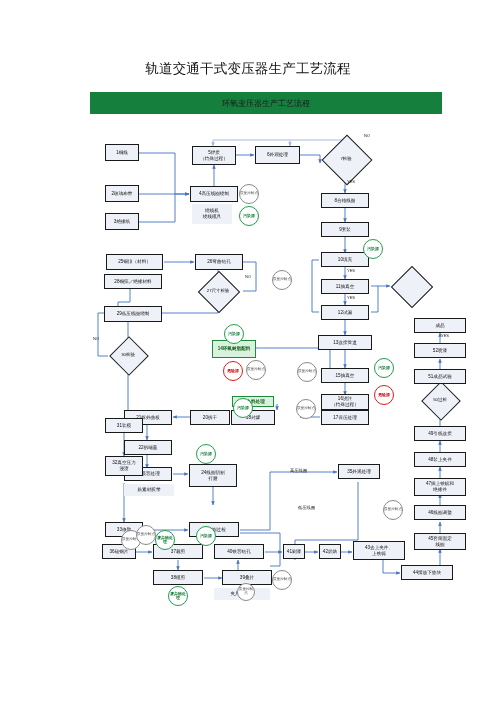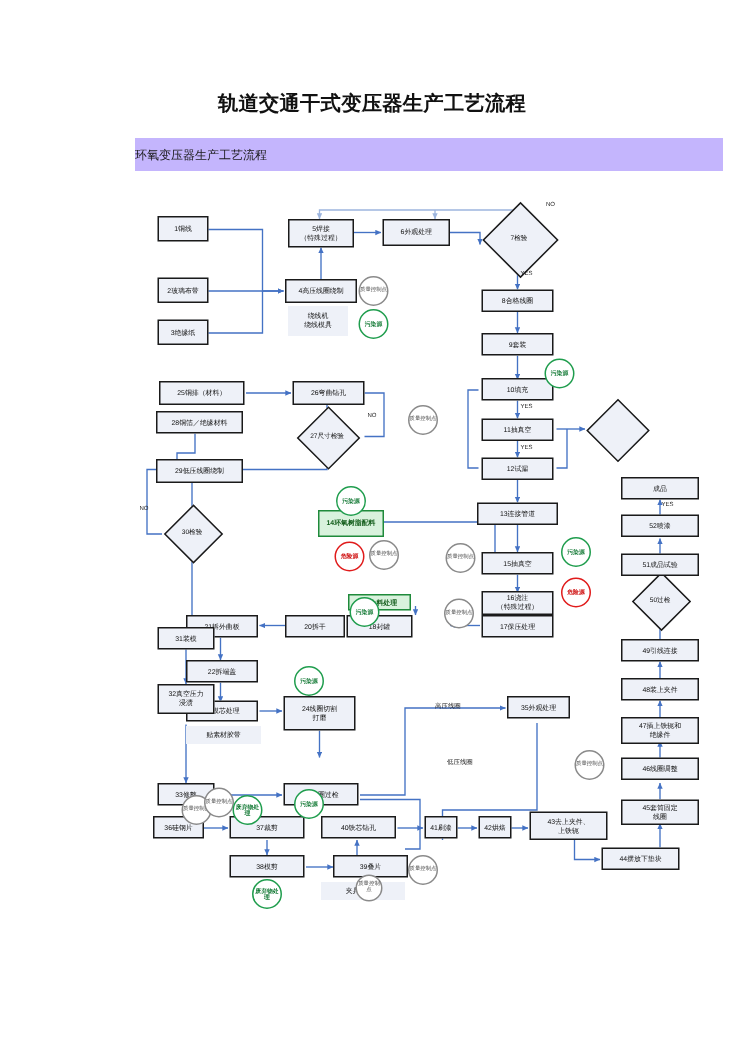--- a/index.html
+++ b/index.html
@@ -21,34 +21,34 @@
     background: #ffffff;
   }
 
   
   .doc-title {
     position: absolute;
     left: 0; right: 0;
     top: 60px;
     text-align: center;
     font-size: 13.5px;
-    font-weight: bold;
+    font-weight: normal;
     color: #111111;
     letter-spacing: 0.2px;
   }
   .subtitle-band {
     position: absolute;
     left: 90px;
     top: 92px;
-    width: 392px;
+    width: 352px;
     height: 22px;
-    background: #c4b5fd;
+    background: #15803d;
     display: flex;
     align-items: center;
-    justify-content: flex-start;
+    justify-content: center;
   }
   .subtitle-band span {
     font-size: 8px;
     color: #1a1a1a;
   }
 
   
   #canvas {
     position: absolute;
     left: 0;

